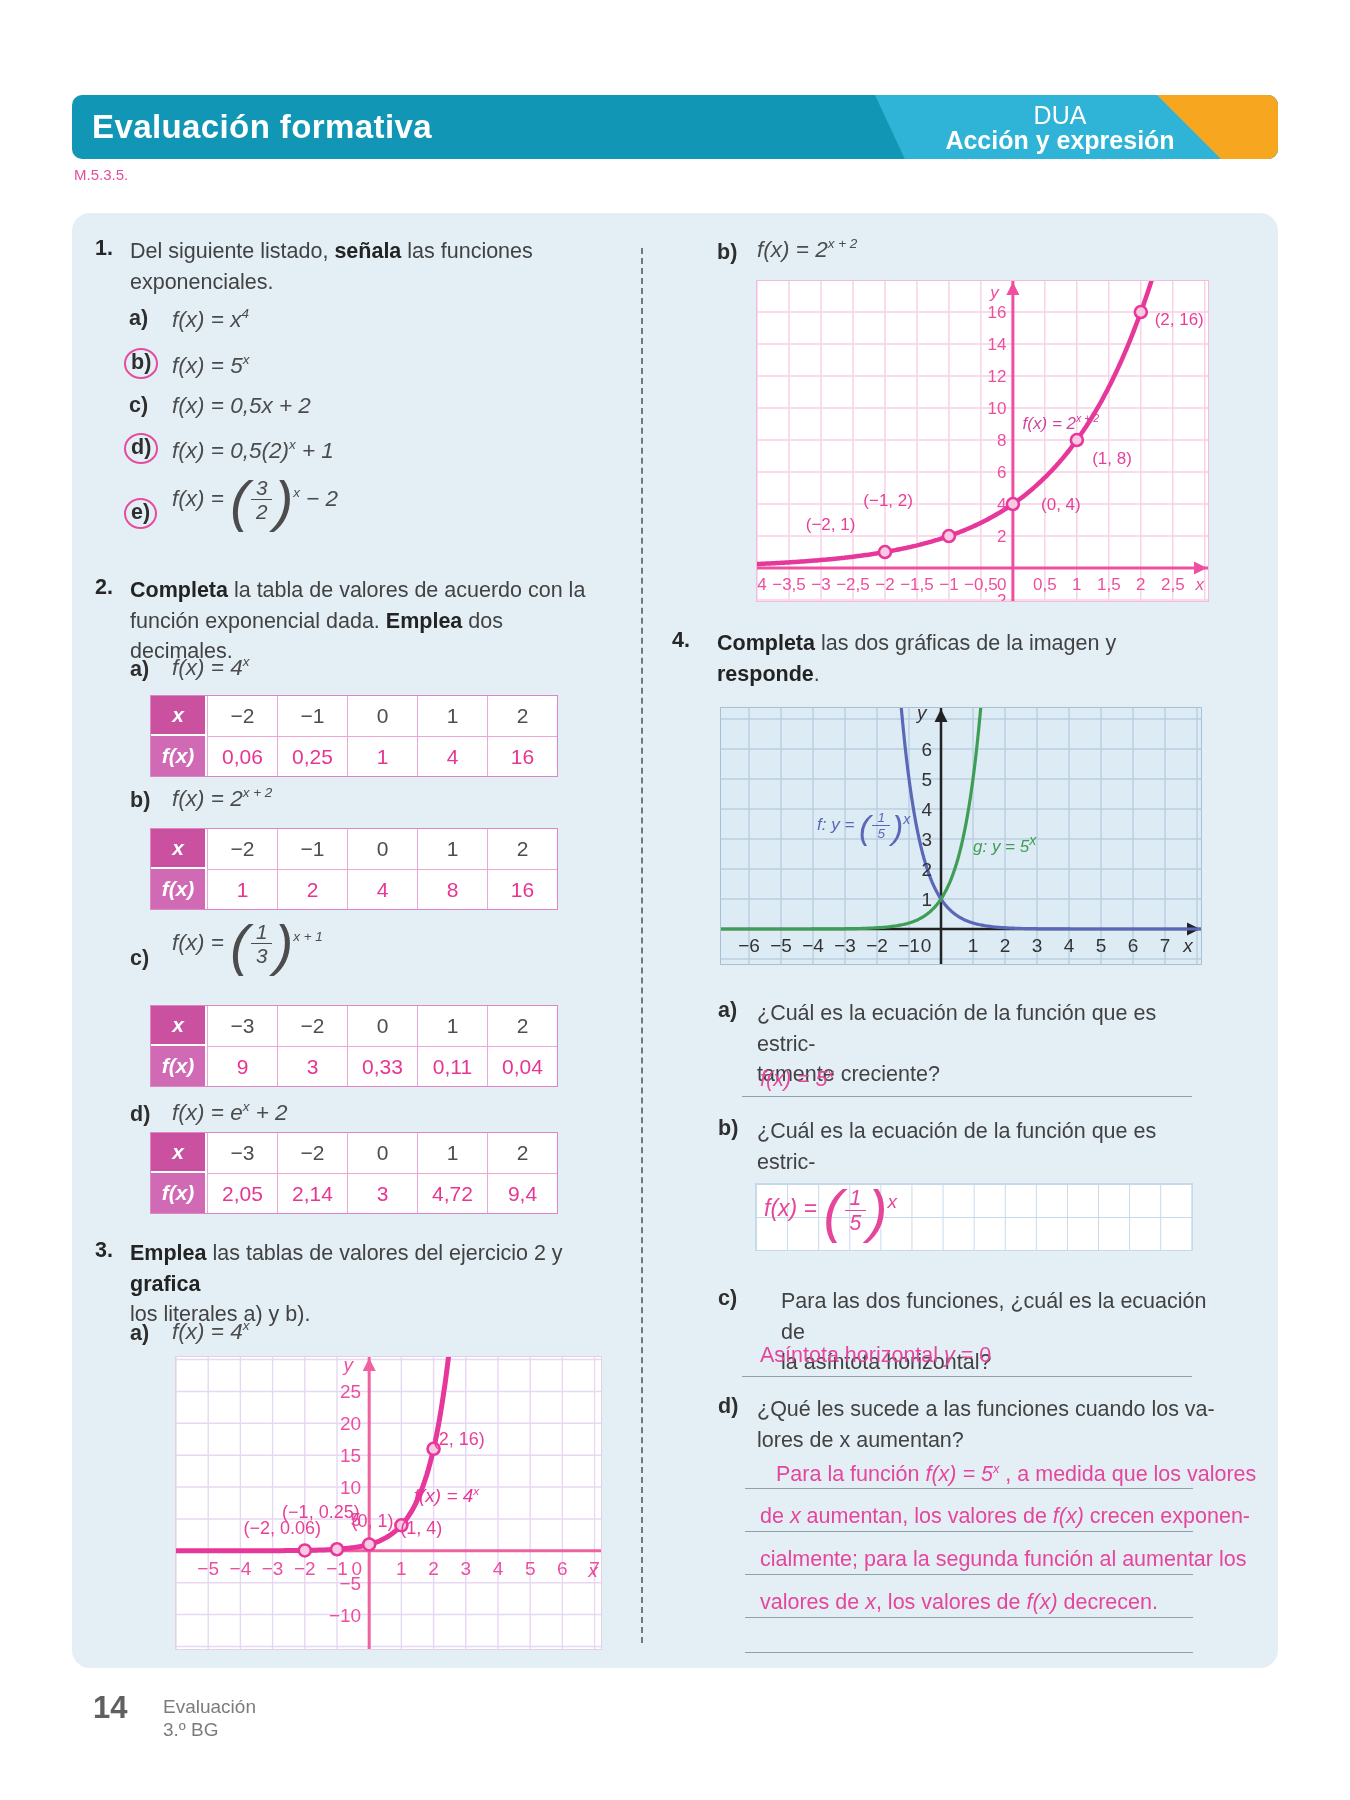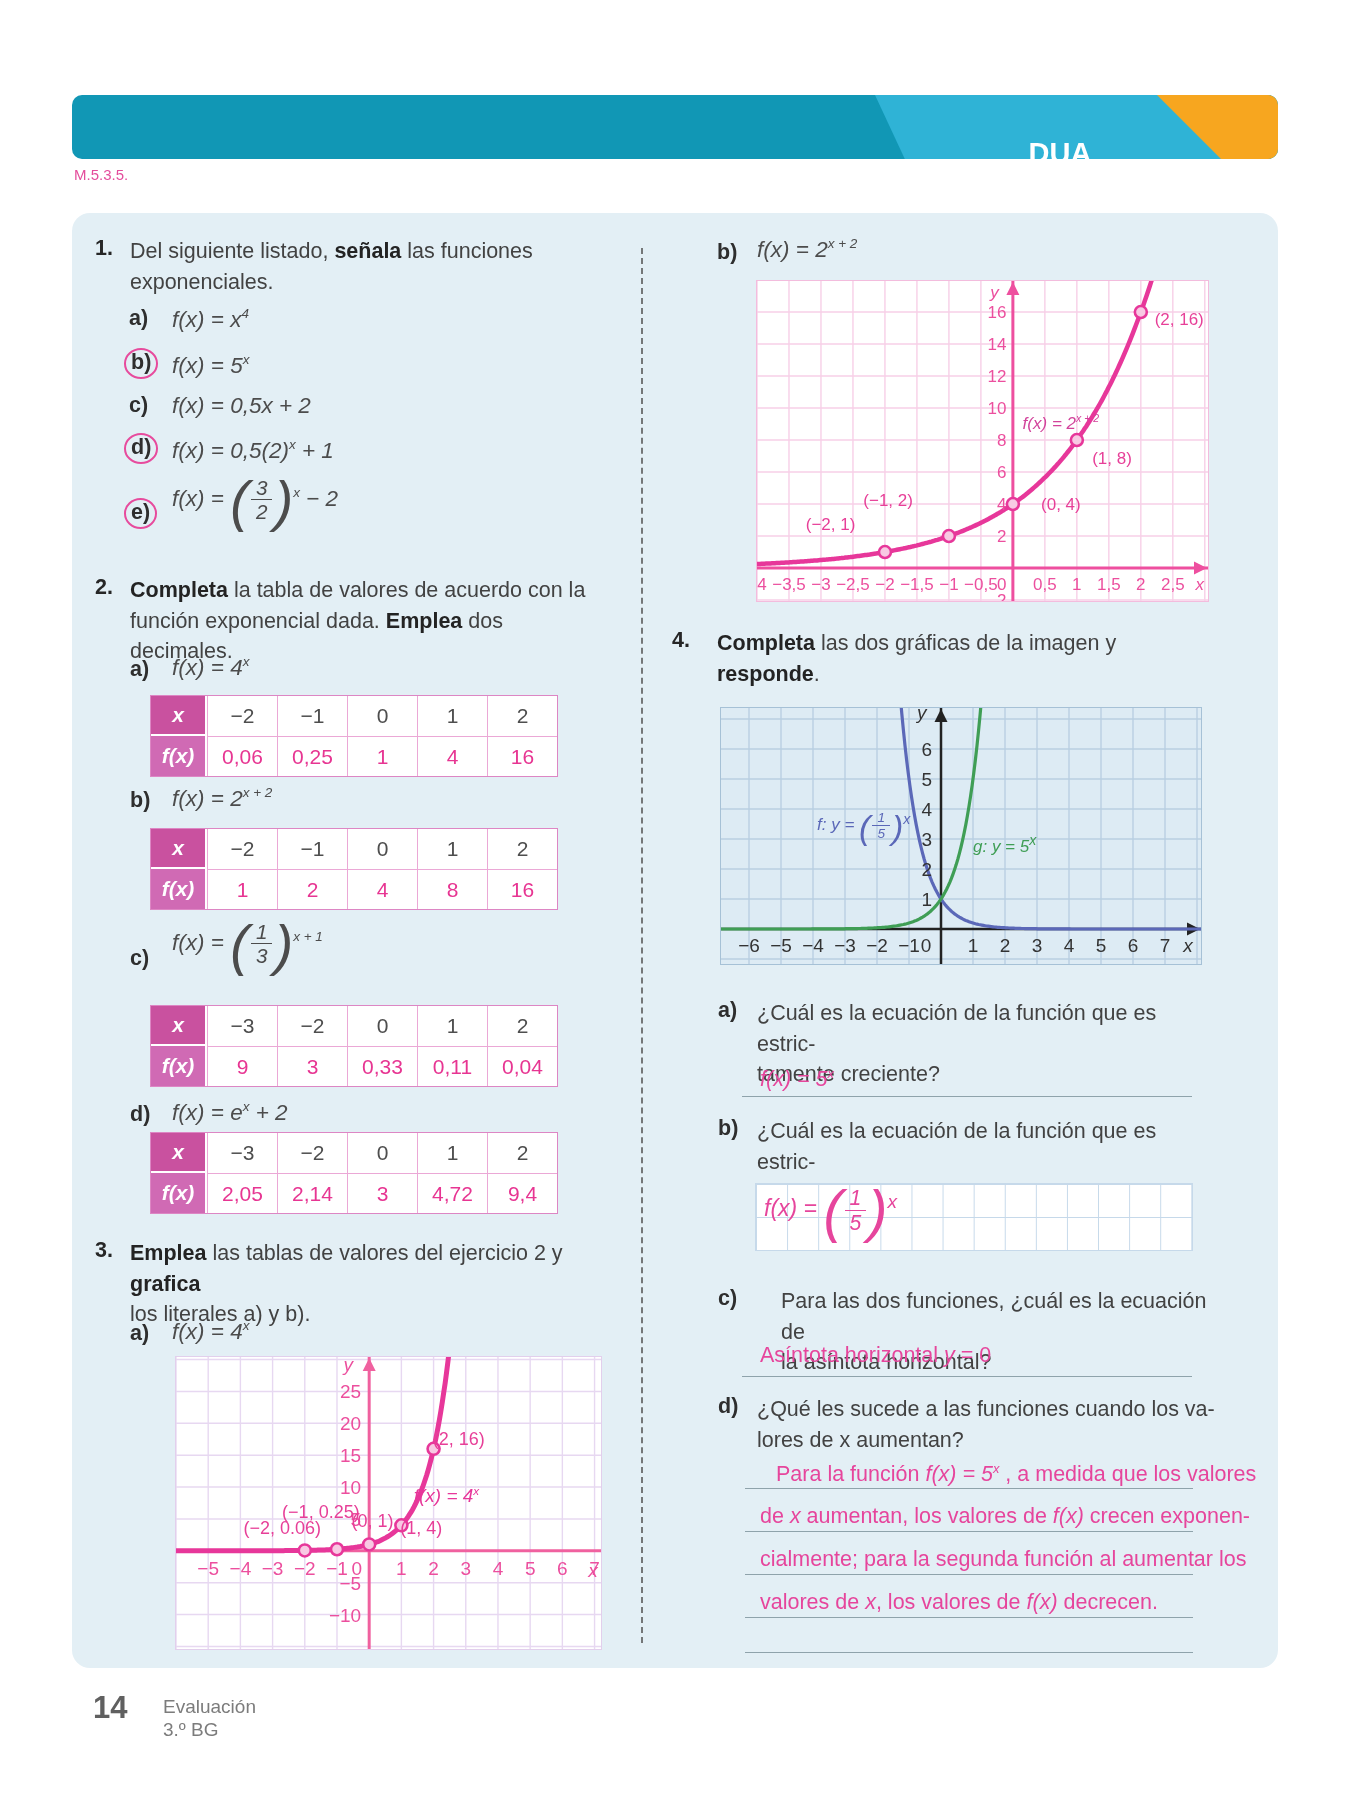--- a/index.html
+++ b/index.html
@@ -9,21 +9,21 @@
   
   .hbar{position:absolute;left:72px;top:95px;width:1206px;height:64px;border-radius:10px;
         background:#1197b5;overflow:hidden;}
   .hb-light{position:absolute;left:803px;top:0;width:420px;height:64px;background:#2fb3d6;
         transform:skewX(25deg);transform-origin:0 0;}
   .hb-orange{position:absolute;left:1085px;top:0;width:220px;height:64px;background:#f7a61f;
         transform:skewX(45deg);transform-origin:0 0;}
   .hb-title{position:absolute;left:20px;top:50%;transform:translateY(-50%);
         color:#fff;font-size:33px;font-weight:700;letter-spacing:.4px;}
   .hb-dua{position:absolute;left:838px;top:6px;width:300px;text-align:center;color:#fff;}
-  .hb-dua .l1{font-size:29px;font-weight:700;line-height:28px;margin-top:38px;}
+  .hb-dua .l1{font-size:25px;font-weight:400;line-height:28px;}
   .hb-dua .l2{font-size:25px;font-weight:700;line-height:23px;}
   .mcode{position:absolute;left:74px;top:166px;font-size:15px;color:#e44d9c;}
   
   .panel{position:absolute;left:72px;top:213px;width:1206px;height:1455px;
          background:#e3eff5;border-radius:18px;}
   .divider{position:absolute;left:641px;top:248px;height:1395px;width:0;
          border-left:2px dashed #4f4f4f;opacity:.75;}
   
   .num{font-size:21.5px;font-weight:700;color:#262626;}
   .ltr{font-size:21.5px;font-weight:700;color:#2e2e2e;}
@@ -72,20 +72,21 @@
   .fsub{font-size:19px;color:#7c7c7c;line-height:23px;}
 </style>
 </head>
 <body>
 
 <div class="page">
 
   <div class="hbar">
     <div class="hb-light"></div>
     <div class="hb-orange"></div>
+    <div class="hb-title">Evaluación formativa</div>
     <div class="hb-dua">
       <div class="l1">DUA</div>
       <div class="l2">Acción y expresión</div>
     </div>
   </div>
   <div class="mcode">M.5.3.5.</div>
 
   <div class="panel"></div>
   <div class="divider"></div>
 

